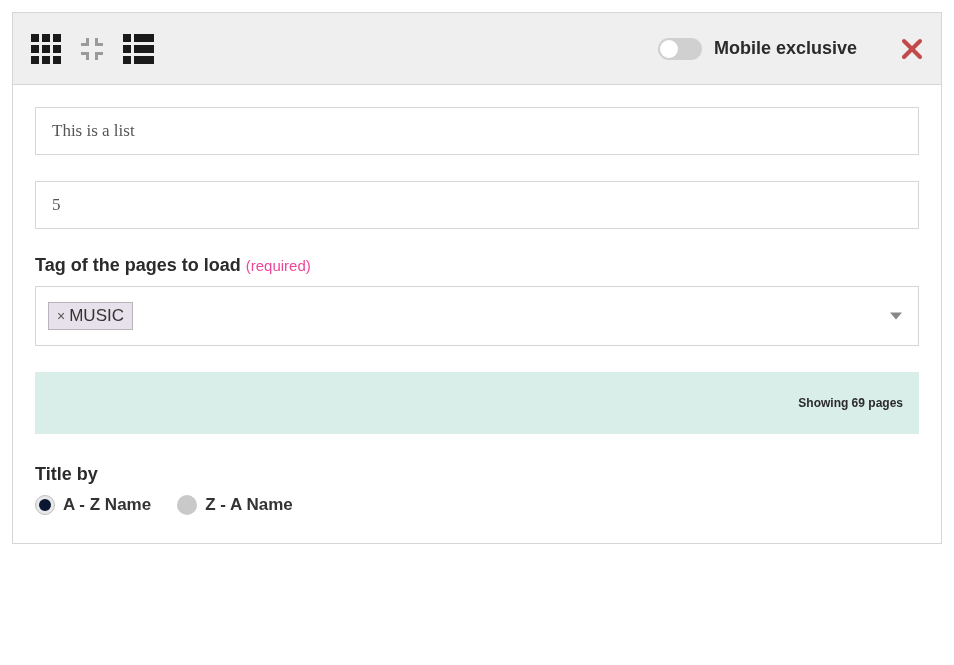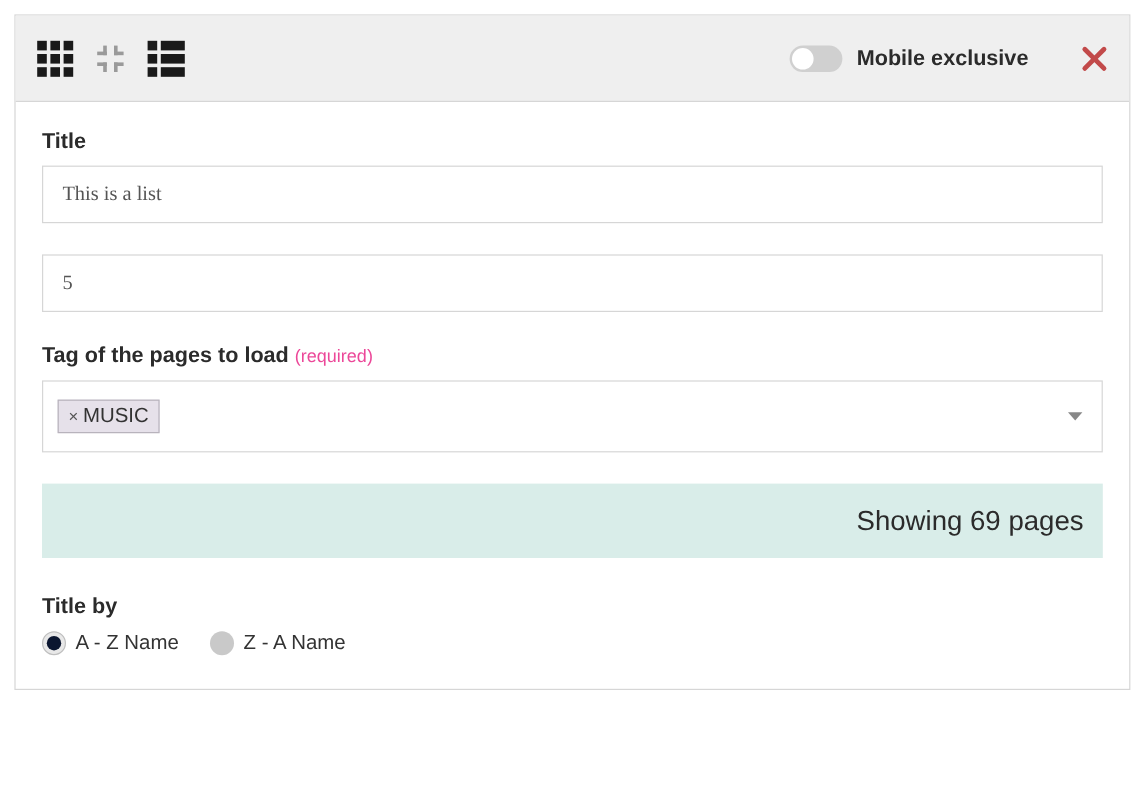--- a/index.html
+++ b/index.html
@@ -165,22 +165,22 @@
 .info-banner {
   background: #d9ede9;
   height: 62px;
   display: flex;
   align-items: center;
   justify-content: flex-end;
   padding: 0 16px;
   margin-bottom: 30px;
 }
 .info-banner-text {
-  font-size: 23px;
-  font-weight: 400;
+  font-size: 12px;
+  font-weight: 700;
   color: #2b2b2b;
 }
 .sort-row {
   display: flex;
   align-items: center;
   gap: 26px;
   margin-top: 10px;
 }
 .radio-opt {
   display: flex;
@@ -203,20 +203,21 @@
 }
 .radio.selected .dot {
   width: 12px;
   height: 12px;
   border-radius: 50%;
   background: #0b1630;
 }
 .radio-label {
   font-size: 17px;
   color: #333;
+  font-weight: bold;
 }
 </style>
 </head>
 <body>
 
 <div class="panel">
 
   <div class="toolbar">
     <div class="view-icons">
       <div class="icon-btn">
@@ -266,21 +267,20 @@
       <svg width="22" height="22" viewBox="0 0 22 22">
         <line x1="3" y1="3" x2="19" y2="19" stroke="#c24a4a" stroke-width="4" stroke-linecap="round"></line>
         <line x1="19" y1="3" x2="3" y2="19" stroke="#c24a4a" stroke-width="4" stroke-linecap="round"></line>
       </svg>
     </div>
   </div>
 
   <div class="body">
 
     <div class="field-group">
-      <label class="field-label">Title</label>
       <input class="text-input" type="text" value="This is a list" style="">
     </div>
 
     <div class="field-group">
       <input class="text-input" type="text" value="5" style="">
     </div>
 
     <div class="field-group">
       <label class="field-label">
         <span>Tag of the pages to load</span>

